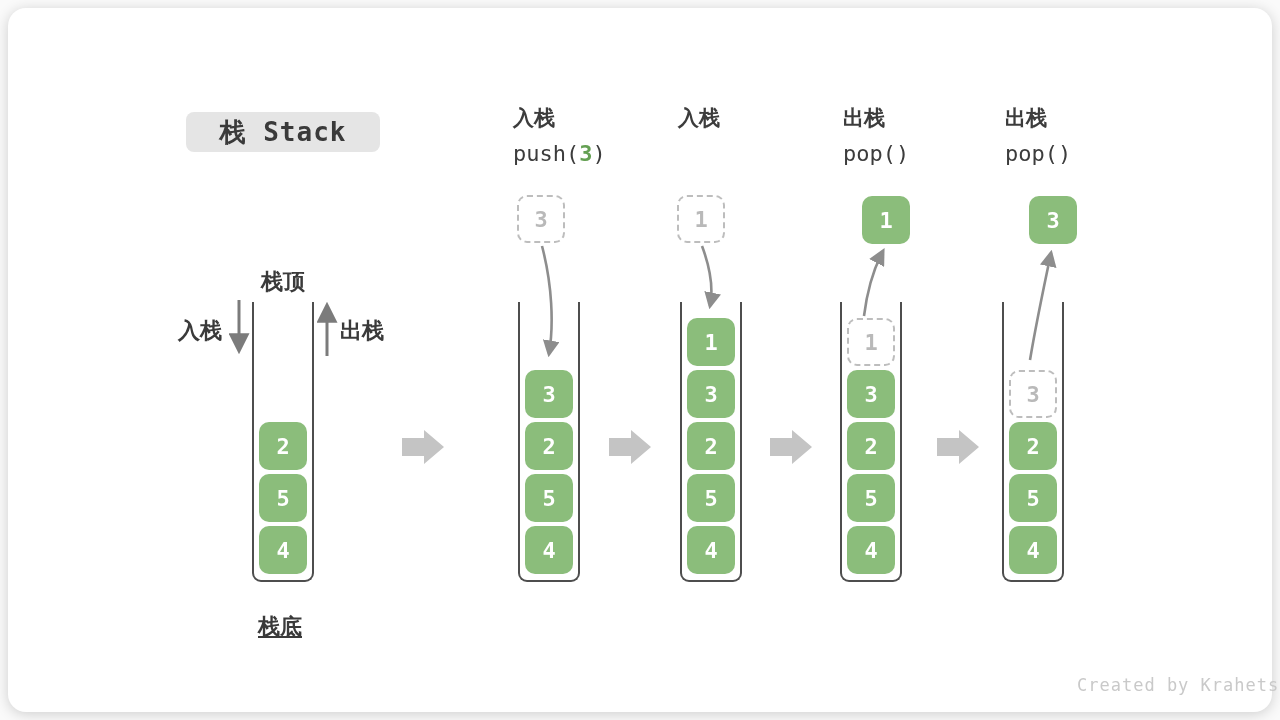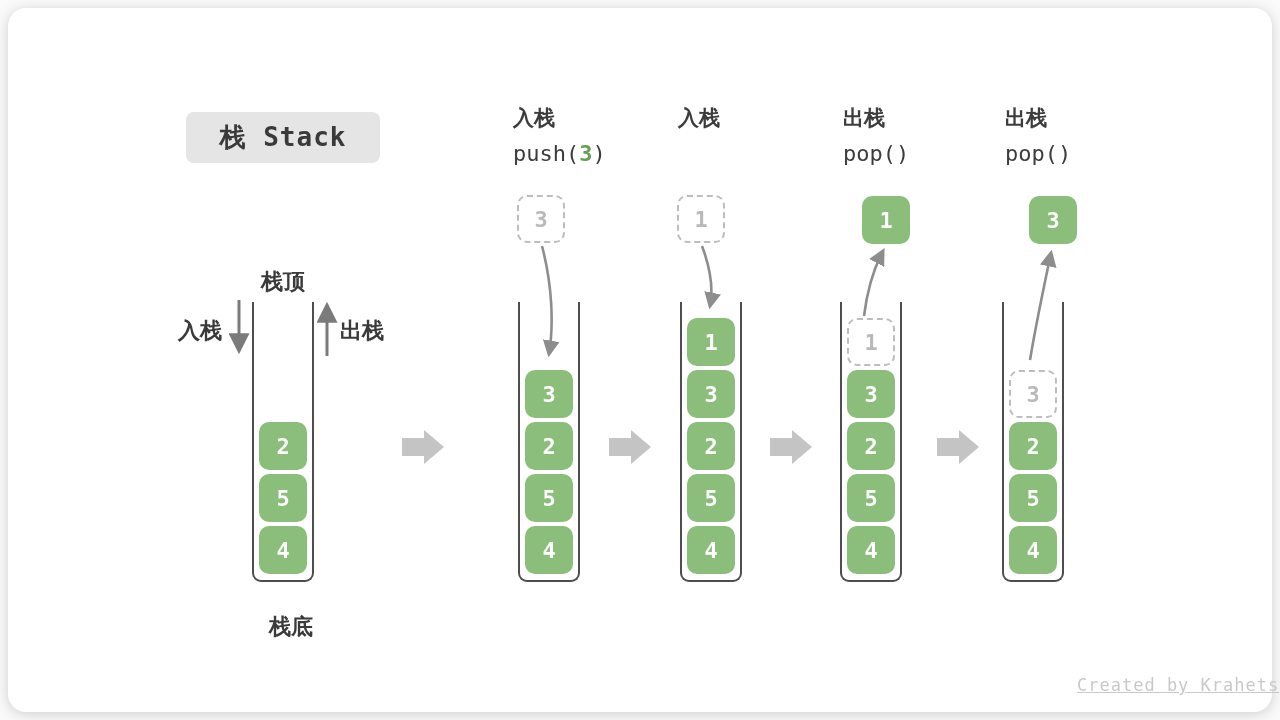--- a/index.html
+++ b/index.html
@@ -2,21 +2,21 @@
 <html><head>
 <meta charset="utf-8">
 <style>
   * { margin:0; padding:0; box-sizing:border-box; }
   html,body { width:1280px; height:720px; background:#fafafa; overflow:hidden;
               font-family:"Liberation Sans", sans-serif; }
   .card { position:absolute; left:8px; top:8px; width:1264px; height:704px;
           background:#ffffff; border-radius:18px;
           box-shadow:0 2px 14px rgba(0,0,0,0.18); }
 
-  .title-chip { position:absolute; left:186px; top:112px; width:194px; height:51px;
+  .title-chip { position:absolute; left:186px; top:112px; width:194px; height:40px;
                 background:#e5e5e5; border-radius:8px; display:flex; align-items:center;
                 justify-content:center; color:#3a3a3a; font:600 26px "DejaVu Sans Mono", monospace;
                 letter-spacing:1px; }
 
   .cn-label { position:absolute; color:#3a3a3a; font-weight:700; font-size:22px; }
   .cn-center { width:62px; text-align:center; }
 
   .op-header { position:absolute; top:104px; width:160px; color:#3c3c3c; }
   .op-header .l1 { font-size:21px; font-weight:600; }
   .op-header .l2 { margin-top:9px; font:400 22px "DejaVu Sans Mono", monospace; }
@@ -27,33 +27,33 @@
 
   .cell { position:absolute; width:48px; height:48px; border-radius:10px; background:#8bbd7b;
           color:#fff; font:700 22px "DejaVu Sans Mono", monospace;
           display:flex; align-items:center; justify-content:center; z-index:3; }
   .cell.ghost { background:#ffffff; border:2px dashed #bdbdbd; color:#b9b9b9; }
 
   svg.overlay { position:absolute; left:0; top:0; width:1280px; height:720px;
                 z-index:2; pointer-events:none; }
 
   .watermark { position:absolute; left:1077px; top:675px; color:#c9c9c9;
-               font:400 17px "DejaVu Sans Mono", monospace; letter-spacing:1px;text-decoration:underline; }
+               font:400 17px "DejaVu Sans Mono", monospace; letter-spacing:1px; }
 </style>
 </head>
 <body>
 
 <div class="card"></div>
 
 <div class="title-chip">
   <span>栈 Stack</span>
 </div>
 
 <div class="cn-label cn-center" style="left:252px; top:243px;margin-top:24px;">栈顶</div>
-<div class="cn-label cn-center" style="left:260px; top:612px;">栈底</div>
+<div class="cn-label cn-center" style="left:249px; top:612px;text-decoration:underline;">栈底</div>
 <div class="cn-label" style="left:178px; top:316px;">入栈</div>
 <div class="cn-label" style="left:340px; top:316px;">出栈</div>
 
 <div class="op-header" style="left:513px;">
   <div class="l1">入栈</div>
   <div class="l2"><span>push(</span><span class="arg">3</span><span>)</span></div>
 </div>
 <div class="op-header" style="left:678px;">
   <div class="l1">入栈</div>
 </div>

